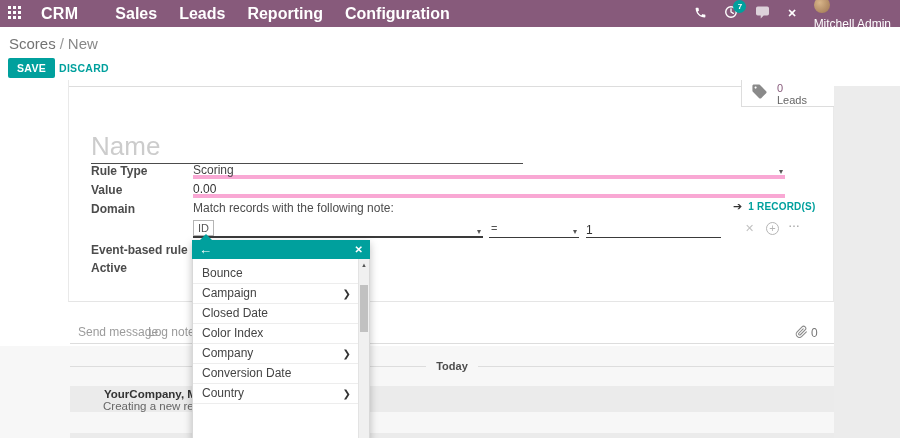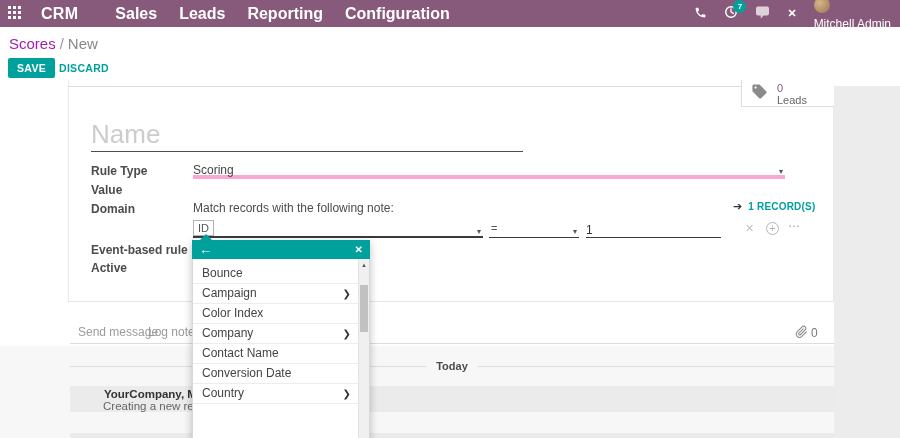--- a/index.html
+++ b/index.html
@@ -18,21 +18,21 @@
   .badge { position:absolute; top:-5px; right:-8px; min-width:13px; height:13px; border-radius:7px;
            background:#00A09D; color:#fff; font-size:8px; font-weight:bold; display:flex;
            align-items:center; justify-content:center; padding:0 2px; }
   .x-glyph { font-size:11px; font-weight:bold; color:#fff; }
   .user-menu { display:flex; gap:4px; cursor:pointer;flex-direction:column; }
   .avatar { width:16px; height:16px; border-radius:50%; background:radial-gradient(circle at 35% 35%, #d8b58a, #9c7350); }
   .user-name { font-size:12px; }
 
   
   .breadcrumb { position:absolute; left:9px; top:35px; font-size:15px; }
-  .bc-link { color:#a21caf; cursor:pointer; }
+  .bc-link { color:#737373; cursor:pointer; }
   .bc-sep { color:#999; padding:0 4px; }
   .bc-current { color:#888; }
   .btn-save { position:absolute; left:8px; top:58px; background:#00A09D; color:#fff; border:none;
               font-family:inherit; font-size:10.5px; font-weight:bold; padding:4px 9px; border-radius:2px;
               letter-spacing:.3px; cursor:pointer; }
   .btn-discard { position:absolute; left:59px; top:62px; background:none; border:none; color:#00A09D;
                  font-family:inherit; font-size:10.5px; font-weight:bold; letter-spacing:.3px; cursor:pointer; }
 
   
   .right-strip { position:absolute; left:834px; top:86px; width:66px; height:352px; background:#ececec; }
@@ -41,21 +41,21 @@
   .sheet { position:absolute; left:68px; top:80px; width:766px; height:222px; background:#fff;
            border-left:1px solid #e9e9e9; border-right:1px solid #e9e9e9; border-bottom:1px solid #e5e5e5; z-index:2; }
   .sheet-topline { position:absolute; left:0; top:6px; width:672px; border-top:1px solid #ddd; }
   .stat-btn { position:absolute; left:672px; top:0; width:93px; height:27px; border-left:1px solid #ddd;
               border-bottom:1px solid #ddd; display:flex; align-items:center; gap:9px; padding-left:9px;
               background:#fff; cursor:pointer; }
   .stat-col { display:flex; flex-direction:column; line-height:10px; padding-top:2px; }
   .stat-count { font-size:11px; color:#875A7B; }
   .stat-label { font-size:11px; color:#666; margin-top:2px; }
 
-  .name-input { position:absolute; left:22px; top:38px; width:432px; height:34px; border:none;
+  .name-input { position:absolute; left:22px; top:50px; width:432px; height:34px; border:none;
                 border-bottom:1px solid #4c4c4c; font-family:inherit; font-size:26px; color:#0f766e;
                 outline:none; background:transparent; }
   .name-input::placeholder { color:#ccc; }
 
   .flabel { position:absolute; left:22px; font-size:12px; font-weight:bold; color:#4c4c4c; }
   .fval { position:absolute; left:124px; width:592px; height:17px; border-bottom:4px solid #f9a8d4;
           font-size:12px; color:#444; }
   .select-caret { position:absolute; right:2px; top:6px; font-size:8px; color:#555; line-height:8px; }
   .plain-input { border:none; outline:none; background:transparent; font-family:inherit; font-size:12px;
                  color:#333; width:100%; height:15px; padding:0; }
@@ -200,20 +200,23 @@
 
     <input class="name-input" type="text" placeholder="Name" style="">
 
     <div class="flabel" style="top:84px">Rule Type</div>
     <div class="fval" style="top:82px; line-height:17px;">
       <span>Scoring</span>
       <span class="select-caret">▾</span>
     </div>
 
     <div class="flabel" style="top:103px">Value</div>
+    <div class="fval" style="top:101px">
+      <input class="plain-input" type="text" value="0.00" style="">
+    </div>
 
     <div class="flabel" style="top:122px">Domain</div>
     <div class="domain-hint">Match records with the following note:</div>
     <div class="records-link">
       <span class="records-arrow">➔</span>
       <span class="records-text">1 RECORD(S)</span>
     </div>
 
     <div class="leaf-field">
       <span class="id-box">ID</span>
@@ -262,26 +265,26 @@
     <div class="dd-header">
       <span class="dd-back">←</span>
       <span class="dd-close">✕</span>
     </div>
     <div class="dd-list">
       <div class="dd-item">Bounce</div>
       <div class="dd-item">
         <span>Campaign</span>
         <span class="dd-chevron">❯</span>
       </div>
+      <div class="dd-item">Closed Date</div>
       <div class="dd-item">Color Index</div>
       <div class="dd-item">
         <span>Company</span>
         <span class="dd-chevron">❯</span>
       </div>
-      <div class="dd-item">Contact Name</div>
       <div class="dd-item">Conversion Date</div>
       <div class="dd-item">
         <span>Country</span>
         <span class="dd-chevron">❯</span>
       </div>
       <div class="dd-scrollbar">
         <div class="dd-scroll-up">▲</div>
         <div class="dd-thumb"></div>
       </div>
     </div>

